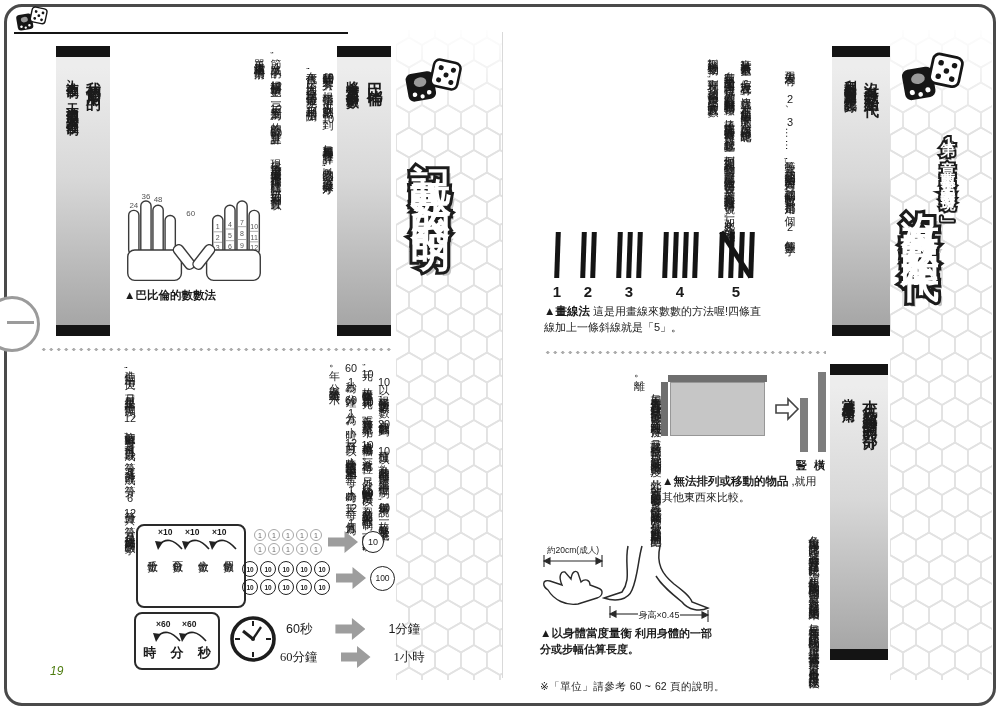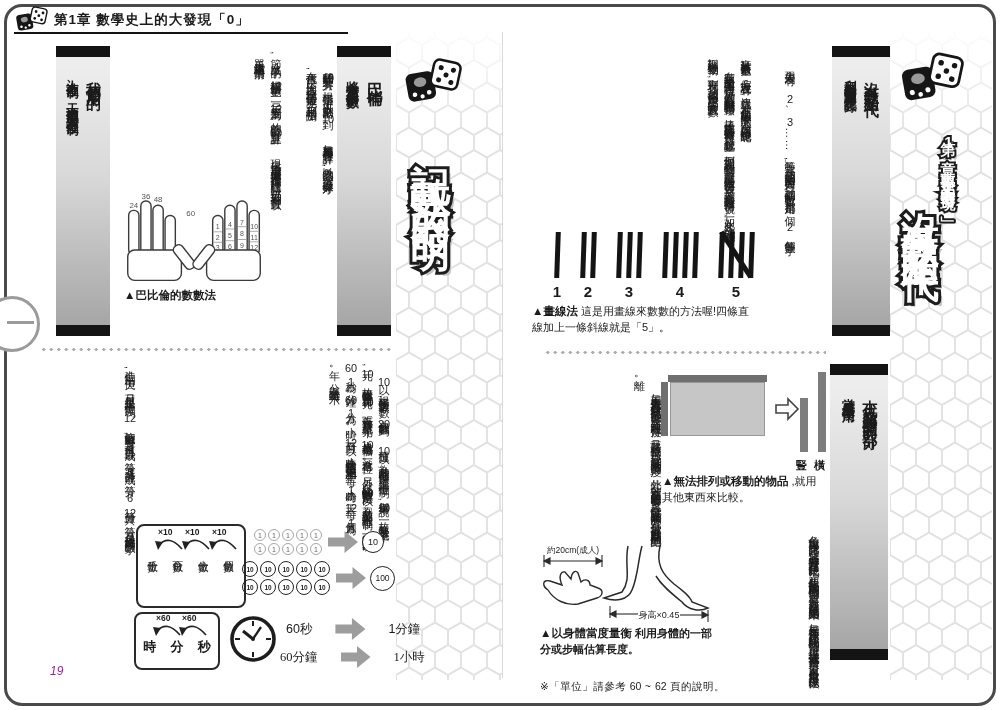--- a/index.html
+++ b/index.html
@@ -80,21 +80,21 @@
   .time-labels{display:flex;justify-content:space-around;font-size:13px;font-weight:bold;padding-bottom:4px;}
   .trow{position:absolute;display:flex;align-items:center;gap:23px;font-size:12.5px;}
 
   
   .board{position:absolute;left:0;top:10px;width:95px;height:54px;background:#c6c6c6;border:1px solid #979797;box-sizing:border-box;}
   .stickH{position:absolute;left:-2px;top:3px;width:99px;height:7px;background:#6f6f6f;}
   .stickV{position:absolute;left:-9px;top:10px;width:7px;height:54px;background:#6f6f6f;}
   .mbar{position:absolute;width:8px;background:#7d7d7d;}
   .mlabel{position:absolute;font-size:11px;font-weight:bold;}
 
-  .pagenum{position:absolute;font-size:12px;font-style:italic;color:#a21caf;}
+  .pagenum{position:absolute;font-size:12px;font-style:italic;color:#4d7c0f;}
   svg text{font-family:"Liberation Sans","DejaVu Sans",sans-serif;}
 </style>
 </head>
 <body>
 
 <div id="stage">
   <div class="frame"></div>
   <div class="gutter"></div>
   <div class="bell">
       <div class="bell-line"></div>
@@ -110,21 +110,20 @@
     </g>
     <g transform="rotate(12 44 20)">
       <rect x="31" y="5" width="28" height="28" rx="6" fill="#fff" stroke="#161616" stroke-width="2.6"></rect>
       <circle cx="39" cy="13" r="2.6" fill="#161616"></circle>
           <circle cx="52" cy="13" r="2.6" fill="#161616"></circle>
       <circle cx="45.5" cy="19.5" r="2.6" fill="#161616"></circle>
       <circle cx="39" cy="26" r="2.6" fill="#161616"></circle>
           <circle cx="52" cy="26" r="2.6" fill="#161616"></circle>
     </g>
   </svg></span>
-  <div class="chapter-head">第1章 數學史上的大發現「0」</div>
   <div class="head-rule"></div>
 
   <div class="strip" style="left:396px;top:30px;width:106px;height:650px;">
     <svg class="hexes" width="106" height="650">
         <polygon points="0.0,-15.0 -13.0,-7.5 -26.0,-15.0 -26.0,-30.0 -13.0,-37.5 0.0,-30.0"></polygon>
         <polygon points="26.0,-15.0 13.0,-7.5 -0.0,-15.0 -0.0,-30.0 13.0,-37.5 26.0,-30.0"></polygon>
         <polygon points="52.0,-15.0 39.0,-7.5 26.0,-15.0 26.0,-30.0 39.0,-37.5 52.0,-30.0"></polygon>
         <polygon points="77.9,-15.0 65.0,-7.5 52.0,-15.0 52.0,-30.0 65.0,-37.5 77.9,-30.0"></polygon>
         <polygon points="103.9,-15.0 90.9,-7.5 77.9,-15.0 77.9,-30.0 90.9,-37.5 103.9,-30.0"></polygon>
         <polygon points="129.9,-15.0 116.9,-7.5 103.9,-15.0 103.9,-30.0 116.9,-37.5 129.9,-30.0"></polygon>
@@ -493,21 +492,21 @@
         <span class="c10">10</span>
         <span class="c10">10</span>
         <span class="c10">10</span>
         <span class="c10">10</span>
         <span class="c10">10</span>
       </div>
     <span class="barr"></span>
     <span class="cres r100">100</span>
   </div>
 
-  <div class="rulebox" style="left:134px;top:612px;width:86px;height:58px;padding:0 0;">
+  <div class="rulebox" style="left:134px;top:612px;width:86px;height:58px;padding:6px 0;">
     <div class="arcrow" style="margin:0 3px;">
       <svg width="80" height="24" viewBox="0 0 80 24">
         <g stroke="#222" stroke-width="1.6" fill="none">
           <path d="M41,21 Q28,6 18,17"></path>
             <path d="M67,21 Q54,6 44,17"></path>
         </g>
         <g fill="#222">
             <polygon points="14,13 22,14 17,22"></polygon>
             <polygon points="40,13 48,14 43,22"></polygon>
           </g>
@@ -810,21 +809,21 @@
       <div class="tbars">
           <div class="tb"></div>
           <div class="tb"></div>
           <div class="tb"></div>
           <div class="tb"></div>
         </div>
       <div class="strike"></div>
       <div class="tlabel">5</div>
     </div>
   </div>
-  <div class="cap" style="left:532px;top:304px;width:218px;">
+  <div class="cap" style="left:544px;top:304px;width:218px;">
     <b>▲畫線法</b>
     <span>這是用畫線來數數的方法喔!四條直線加上一條斜線就是「5」。</span>
   </div>
 
   <div class="dots" style="left:544px;top:350px;width:282px;"></div>
 
   <div class="hd-box" style="left:830px;top:364px;width:58px;height:296px;">
     <span class="hd-t" style="font-size:15px;">古代人類將身體的一部分</span>
     <span class="hd-s" style="font-size:13px;">當成度量衡使用</span>
   </div>

